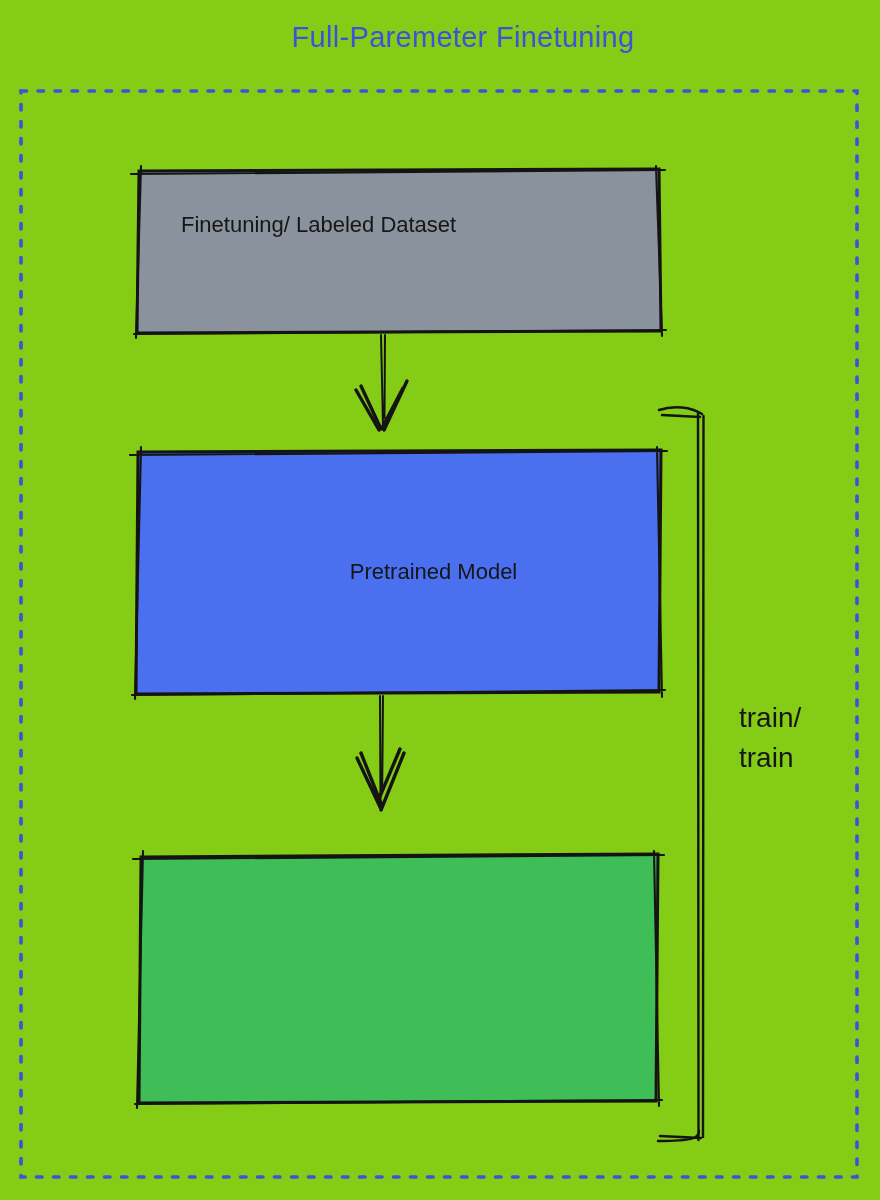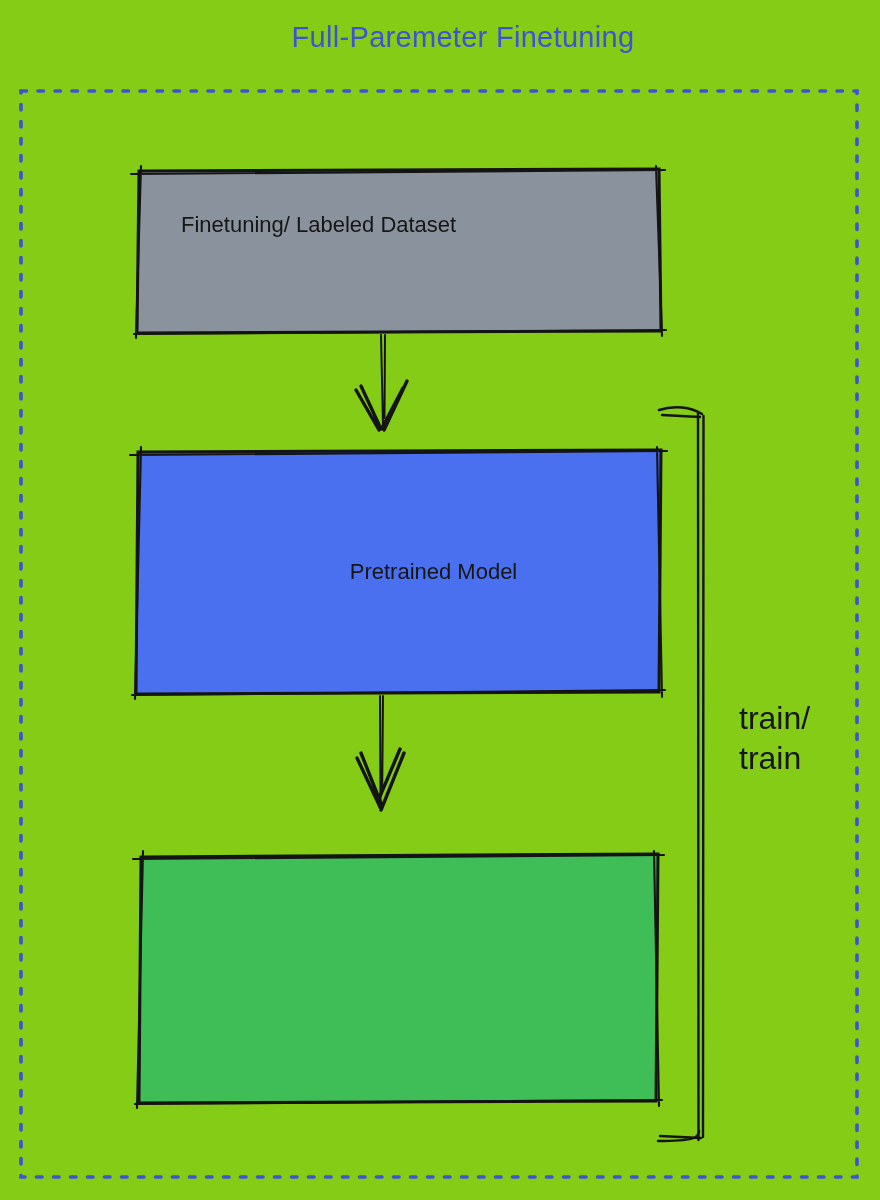--- a/index.html
+++ b/index.html
@@ -47,21 +47,21 @@
     left: 136px; top: 450px; width: 525px; height: 244px;
     display: flex; align-items: center; justify-content: center; margin-left: 35px;
   }
   .label-classifier {
     left: 139px; top: 854px; width: 520px; height: 249px;
     display: flex; align-items: center; justify-content: center;
   }
   .bracket-label {
     position: absolute;
     left: 739px; top: 698px;
-    font-size: 32px;
+    font-size: 28px;
     line-height: 40px;
     color: #161616;
   }
 </style>
 </head>
 <body>
 
 <div class="canvas">
 
   <div class="title">Full-Paremeter Finetuning</div>

